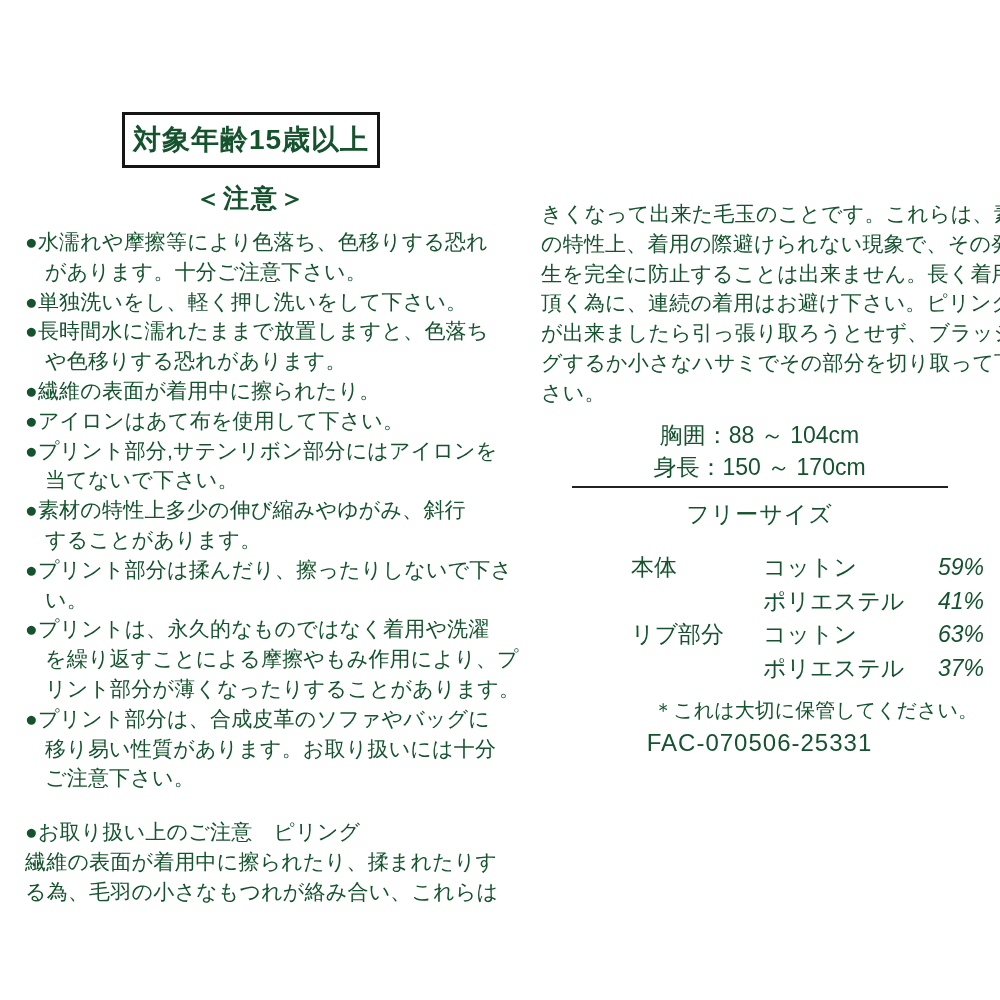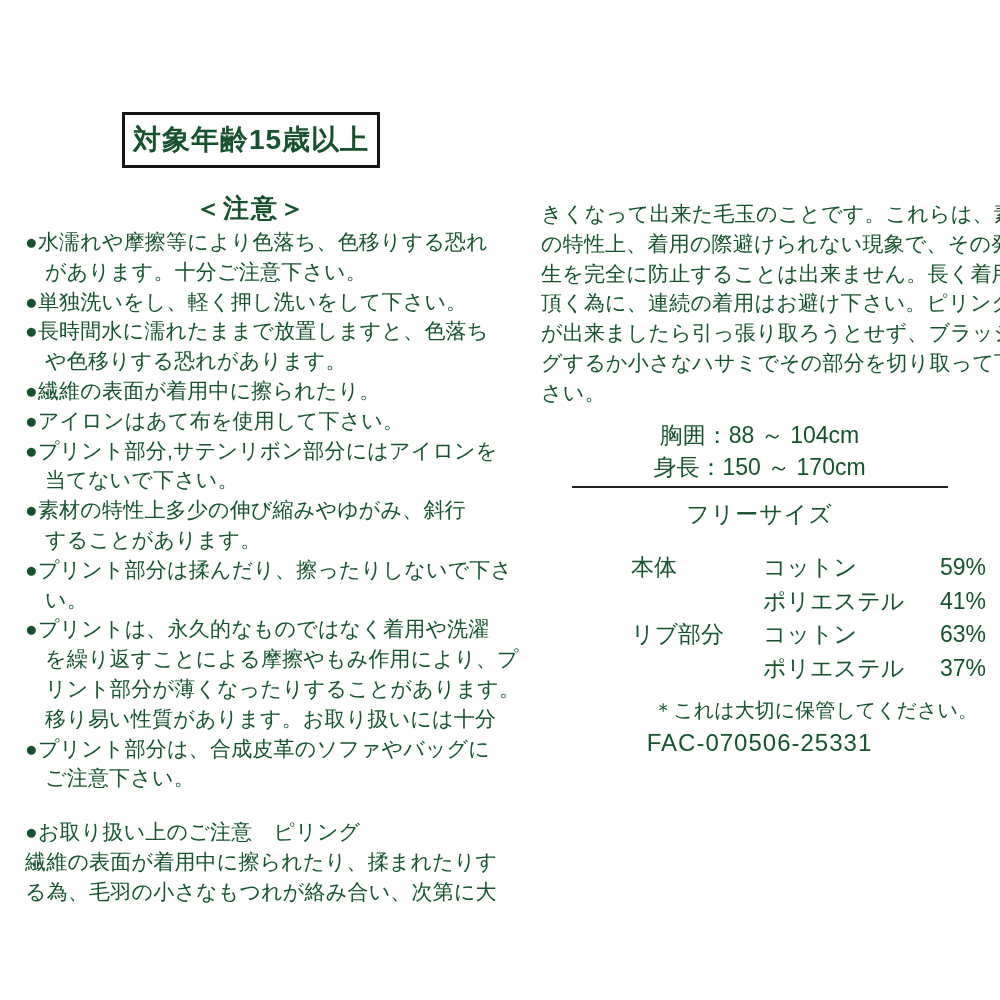--- a/index.html
+++ b/index.html
@@ -16,21 +16,21 @@
     position: absolute;
     left: 122px; top: 112px;
     width: 252px; height: 50px;
     border: 3px solid #151515;
     display: flex; align-items: center; justify-content: center;
     font-size: 28px; font-weight: 600; letter-spacing: 1px;
     white-space: nowrap;
   }
   .caution-heading {
     position: absolute;
-    left: 122px; top: 191px;
+    left: 122px; top: 181px;
     width: 258px;
     text-align: center;
     font-size: 26px; font-weight: 700; letter-spacing: 2px;
     white-space: nowrap;
   }
   .left-col {
     position: absolute;
     left: 25px; top: 227px;
     width: 480px;
     font-size: 21px;
@@ -67,21 +67,21 @@
   .materials {
     position: absolute;
     left: 583px; top: 551px;
     font-size: 23px;
     line-height: 33.5px;
     margin-left: 48px;
   }
   .materials .mrow { display: flex; white-space: nowrap; }
   .materials .c-part { width: 132px; }
   .materials .c-name { width: 175px; }
-  .materials .c-pct  { width: 48px; text-align: right; }
+  .materials .c-pct  { width: 48px; text-align: left; font-style: italic; }
   .storage-note {
     position: absolute;
     left: 541px; top: 697px;
     width: 437px;
     text-align: right;
     font-size: 20px;
     white-space: nowrap;
   }
   .product-code {
     position: absolute;
@@ -114,26 +114,26 @@
     <div class="line">●アイロンはあて布を使用して下さい。</div>
     <div class="line">●プリント部分,サテンリボン部分にはアイロンを</div>
     <div class="line wrap">当てないで下さい。</div>
     <div class="line">●素材の特性上多少の伸び縮みやゆがみ、斜行</div>
     <div class="line wrap">することがあります。</div>
     <div class="line">●プリント部分は揉んだり、擦ったりしないで下さ</div>
     <div class="line wrap">い。</div>
     <div class="line">●プリントは、永久的なものではなく着用や洗濯</div>
     <div class="line wrap">を繰り返すことによる摩擦やもみ作用により、プ</div>
     <div class="line wrap">リント部分が薄くなったりすることがあります。</div>
+    <div class="line">●プリント部分は、合成皮革のソファやバッグに</div>
     <div class="line wrap">移り易い性質があります。お取り扱いには十分</div>
-    <div class="line">●プリント部分は、合成皮革のソファやバッグに</div>
     <div class="line wrap">ご注意下さい。</div>
     <div class="line gap">●お取り扱い上のご注意　ピリング</div>
     <div class="line">繊維の表面が着用中に擦られたり、揉まれたりす</div>
-    <div class="line">る為、毛羽の小さなもつれが絡み合い、次第に大</div>
+    <div class="line">る為、毛羽の小さなもつれが絡み合い、これらは</div>
   </div>
 
   <div class="right-col">
     <div class="line">きくなって出来た毛玉のことです。これらは、素材</div>
     <div class="line">の特性上、着用の際避けられない現象で、その発</div>
     <div class="line">生を完全に防止することは出来ません。長く着用</div>
     <div class="line">頂く為に、連続の着用はお避け下さい。ピリング</div>
     <div class="line">が出来ましたら引っ張り取ろうとせず、ブラッシン</div>
     <div class="line">グするか小さなハサミでその部分を切り取って下</div>
     <div class="line">さい。</div>

